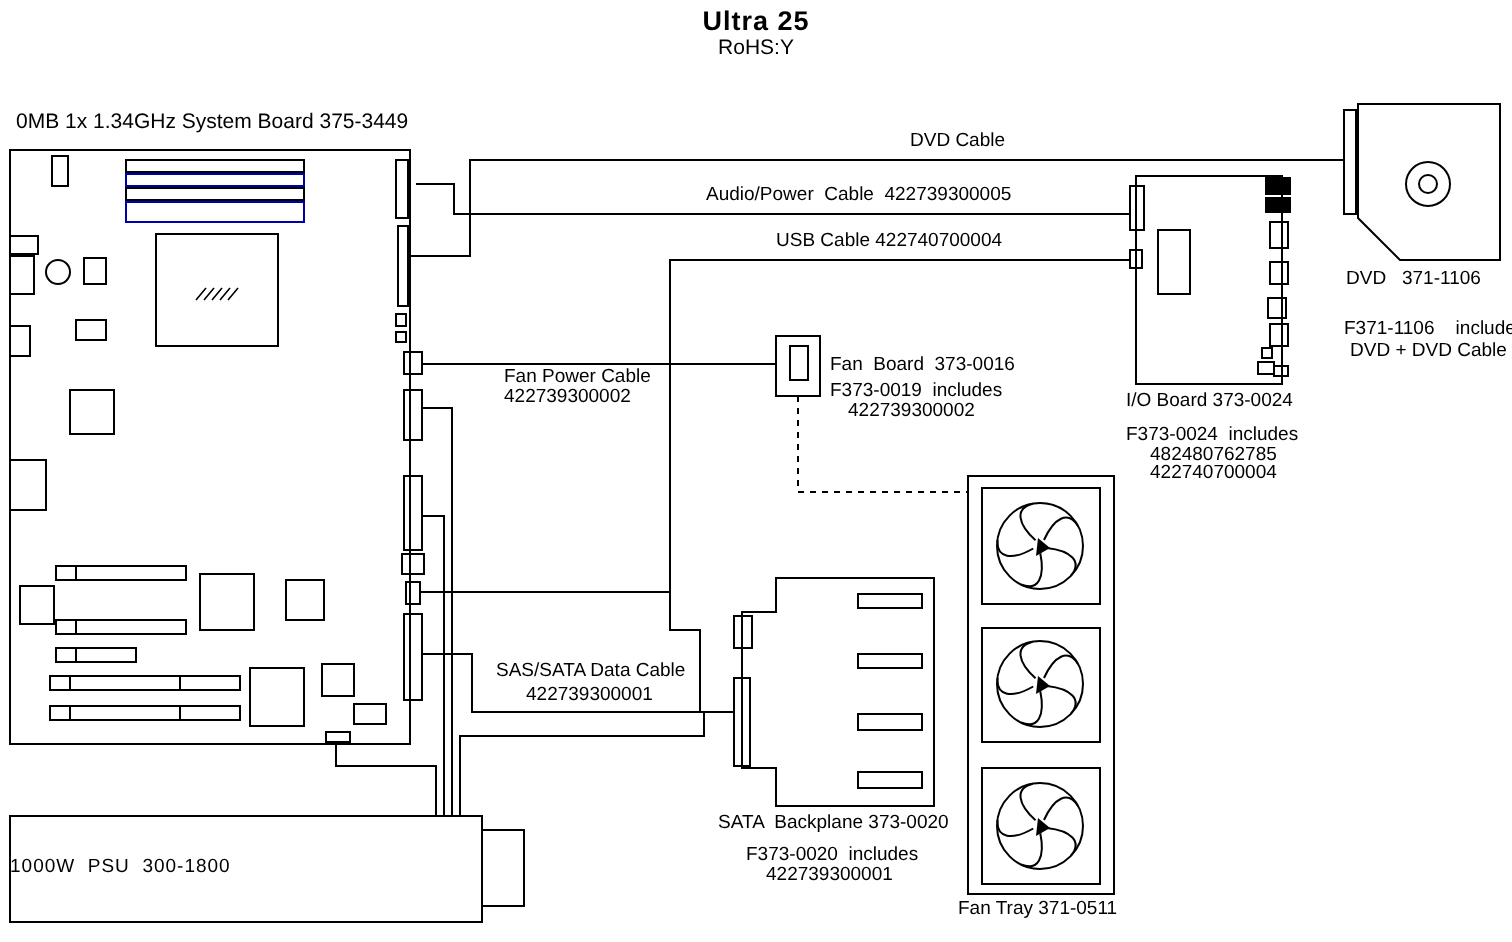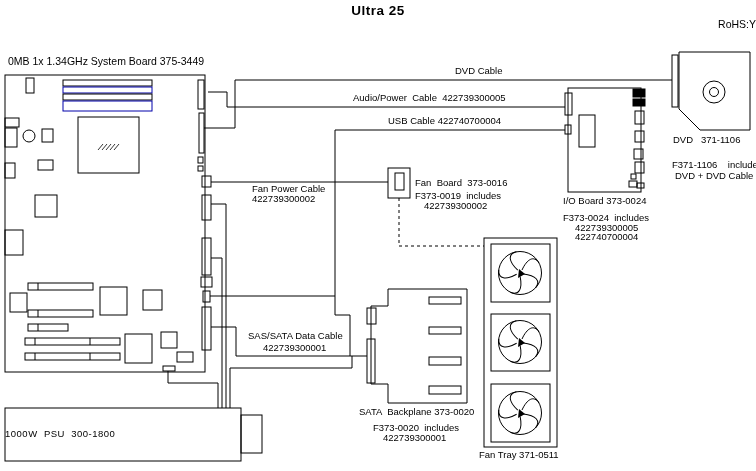--- a/index.html
+++ b/index.html
@@ -2,21 +2,21 @@
 <html><head>
 <meta charset="utf-8">
 <style>
   html,body{margin:0;padding:0;background:#fff}
   body{width:756px;height:471px;position:relative;font-family:"Liberation Sans",sans-serif;color:#000}
   .stage{position:absolute;left:0;top:0;width:632px;height:471px}
   svg{position:absolute;left:0;top:0}
   .lbl{position:absolute;font-size:9.5px;line-height:1;white-space:pre;color:#000}
   .lbl-lg{font-size:10.5px}
   .ttl{position:absolute;left:0;top:3px;width:756px;text-align:center;font-size:13.5px;font-weight:bold;letter-spacing:.5px}
-  .sub{position:absolute;left:0;top:18px;width:756px;text-align:right;font-size:10.5px}
+  .sub{position:absolute;left:0;top:18px;width:756px;text-align:center;font-size:10.5px}
   .psu-lbl{left:5px;top:429px;width:236px;text-align:left;letter-spacing:.5px}
 </style>
 </head>
 <body>
 
 <div class="stage">
 
 <svg width="756" height="471" viewBox="0 0 756 471">
   <defs>
     <g id="fanSym">
@@ -173,21 +173,21 @@
 
   <div class="lbl" style="left:252px;top:184px">Fan Power Cable</div>
   <div class="lbl" style="left:252px;top:194px">422739300002</div>
 
   <div class="lbl" style="left:415px;top:178px">Fan  Board  373-0016</div>
   <div class="lbl" style="left:415px;top:191px">F373-0019  includes</div>
   <div class="lbl" style="left:424px;top:201px">422739300002</div>
 
   <div class="lbl" style="left:563px;top:196px">I/O Board 373-0024</div>
   <div class="lbl" style="left:563px;top:213px">F373-0024  includes</div>
-  <div class="lbl" style="left:575px;top:223px">422739300005</div>
+  <div class="lbl" style="left:575px;top:223px">482480762785</div>
   <div class="lbl" style="left:575px;top:232px">422740700004</div>
 
   <div class="lbl" style="left:673px;top:135px">DVD   371-1106</div>
   <div class="lbl" style="left:672px;top:160px">F371-1106    includes</div>
   <div class="lbl" style="left:675px;top:171px">DVD + DVD Cable</div>
 
   <div class="lbl" style="left:248px;top:331px">SAS/SATA Data Cable</div>
   <div class="lbl" style="left:263px;top:343px">422739300001</div>
 
   <div class="lbl" style="left:359px;top:407px">SATA  Backplane 373-0020</div>

